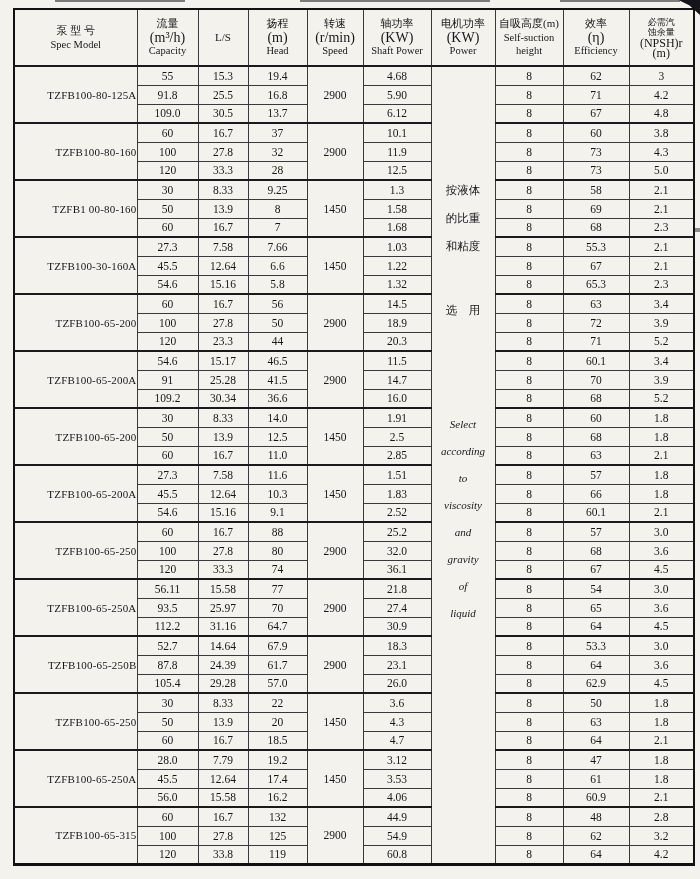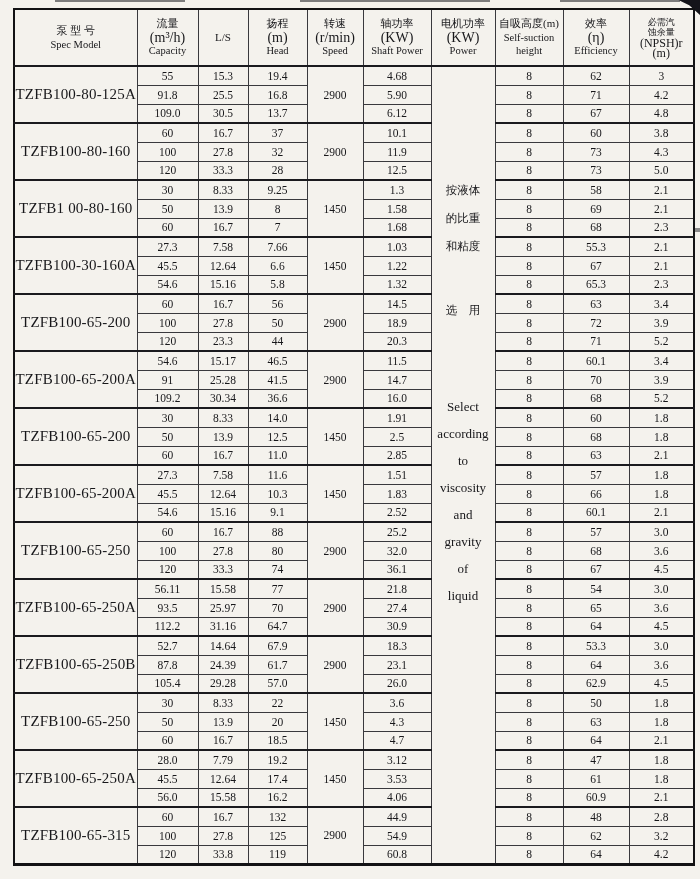--- a/index.html
+++ b/index.html
@@ -49,27 +49,27 @@
     line-height: 13.5px;
     border-bottom: 2px solid #1a1a1e;
   }
   thead .unit-line { font-size: 14px; }
   thead .en-line   { font-size: 10.5px; }
   thead th.npsh-h  { font-size: 9px; line-height: 10.5px; }
   thead th.npsh-h .en-line, thead th.npsh-h .unit-line { font-size: 12px; }
 
   tbody tr { height: 19px; }
   tbody td { font-size: 11.5px; }
-  tbody td.model-cell { font-size: 15px; letter-spacing: .2px; }
+  tbody td.model-cell { font-size: 11px; letter-spacing: .2px; text-align: right; }
   tr.group-start > td { border-top: 2px solid #1a1a1e; }
 
   td.power-note-cell { vertical-align: top; text-align: center; }
   .pn-zh { margin-top: 109px; font-size: 11.5px; line-height: 28px; }
   .pn-zh div:last-child { margin-top: 36px; }
-  .pn-en { margin-top: 69px; font-size: 13px; line-height: 27px; }
+  .pn-en { margin-top: 87px; font-size: 11px; line-height: 27px; font-style: italic; }
 </style>
 </head>
 <body>
 
 <div class="page">
 
   <div class="corner-mark"></div>
   <div class="top-dash d1"></div>
   <div class="top-dash d2"></div>
   <div class="top-dash d3"></div>

